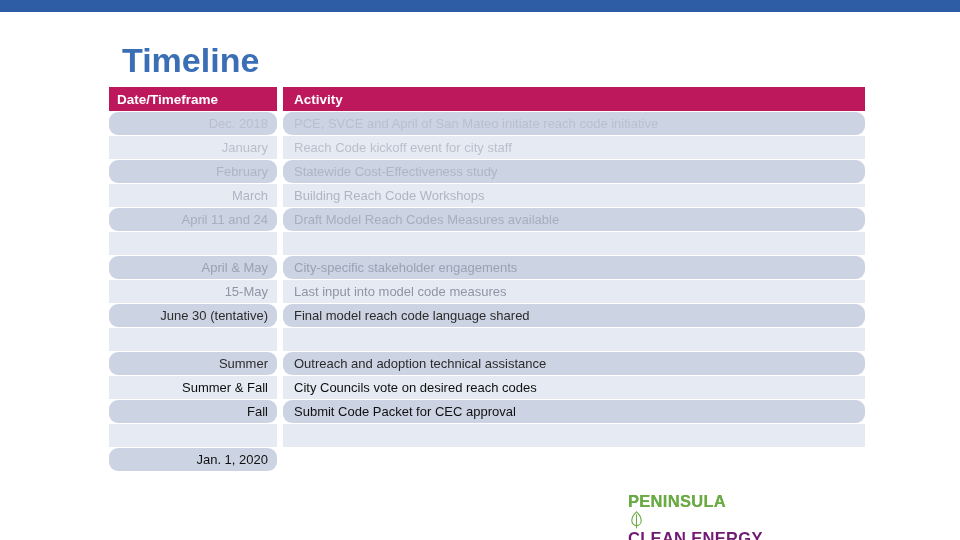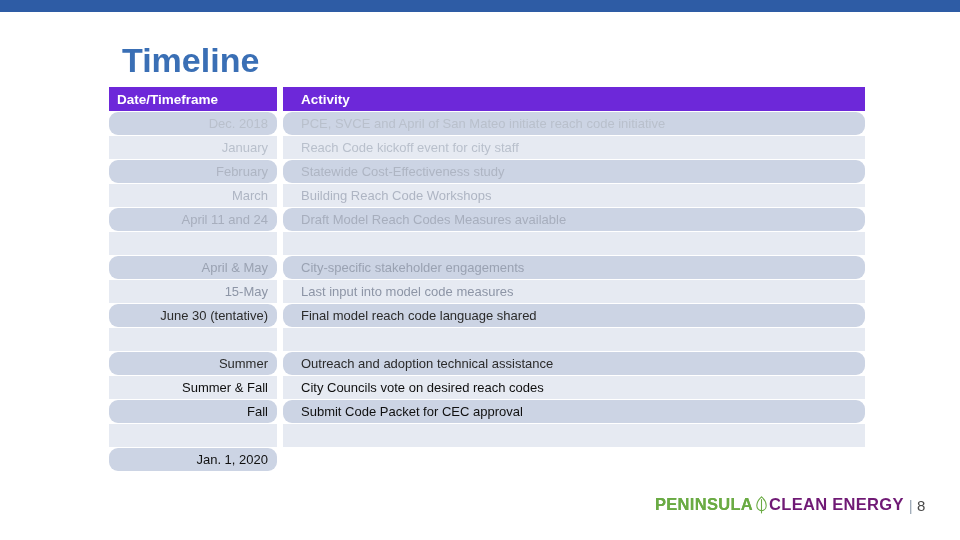--- a/index.html
+++ b/index.html
@@ -69,33 +69,33 @@
     width: 6px;
     flex: 0 0 6px;
     background: #ffffff;
   }
 
   .cell-activity {
     flex: 1 1 auto;
     display: flex;
     align-items: center;
     justify-content: flex-start;
-    padding-left: 18px;
+    padding-left: 11px;
     box-sizing: border-box;
     font-size: 13px;
     white-space: nowrap;
   }
 
   
   #header-row {
     height: 24px;
   }
   #header-row .cell-date,
   #header-row .cell-activity {
-    background: #6d28d9;
+    background: #be185d;
     color: #ffffff;
     font-weight: bold;
     font-size: 13.5px;
   }
   #header-row .cell-date {
     justify-content: flex-start;
     padding-left: 8px;
   }
 
   
@@ -119,29 +119,30 @@
   .lvl-9 .cell-date, .lvl-9 .cell-activity { color: #101010; }
 
   .spacer-row .cell-date,
   .spacer-row .cell-activity {
     color: transparent;
   }
 
   
   #footer-logo {
     position: absolute;
-    left: 655px;
+    left: 628px;
     top: 492px;
     display: flex;
-    align-items: flex-end;
+    align-items: flex-start;
     height: 22px;
     font-size: 16.5px;
     font-weight: bold;
     letter-spacing: 0.3px;
     white-space: nowrap;
+    flex-direction: column;
   }
   #logo-peninsula {
     color: #5fa33f;
     background: linear-gradient(90deg,#5aa03c 0%, #86b94e 100%);
     -webkit-background-clip: text;
     background-clip: text;
     color: #6aab44;
   }
   #logo-leaf {
     margin: 0 2px 0 3px;

